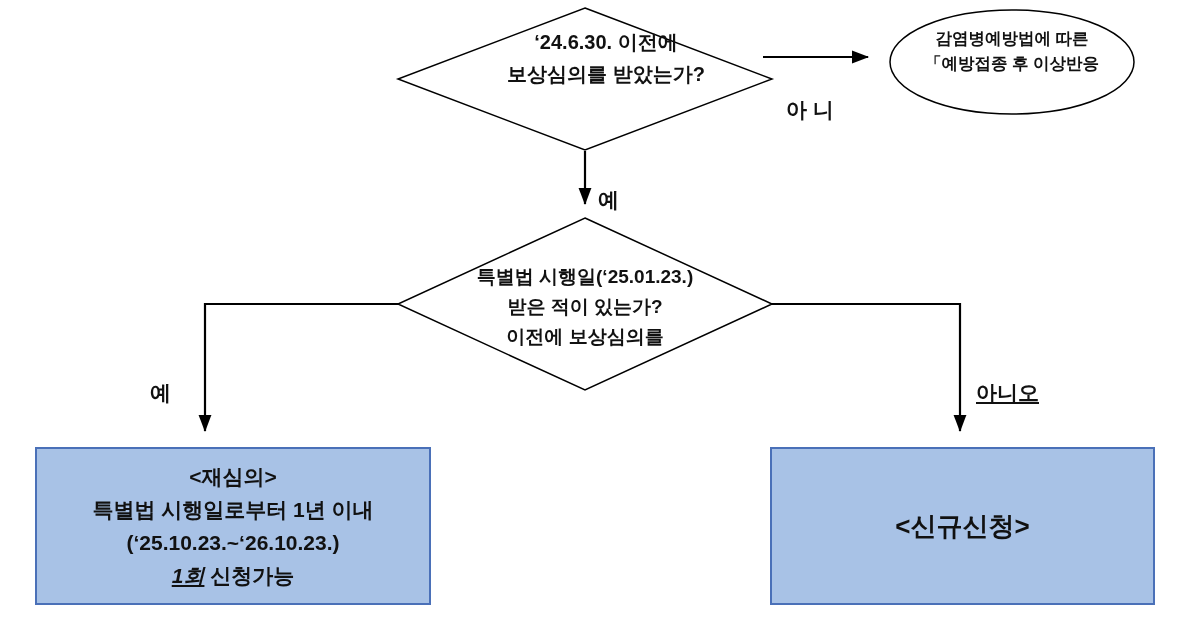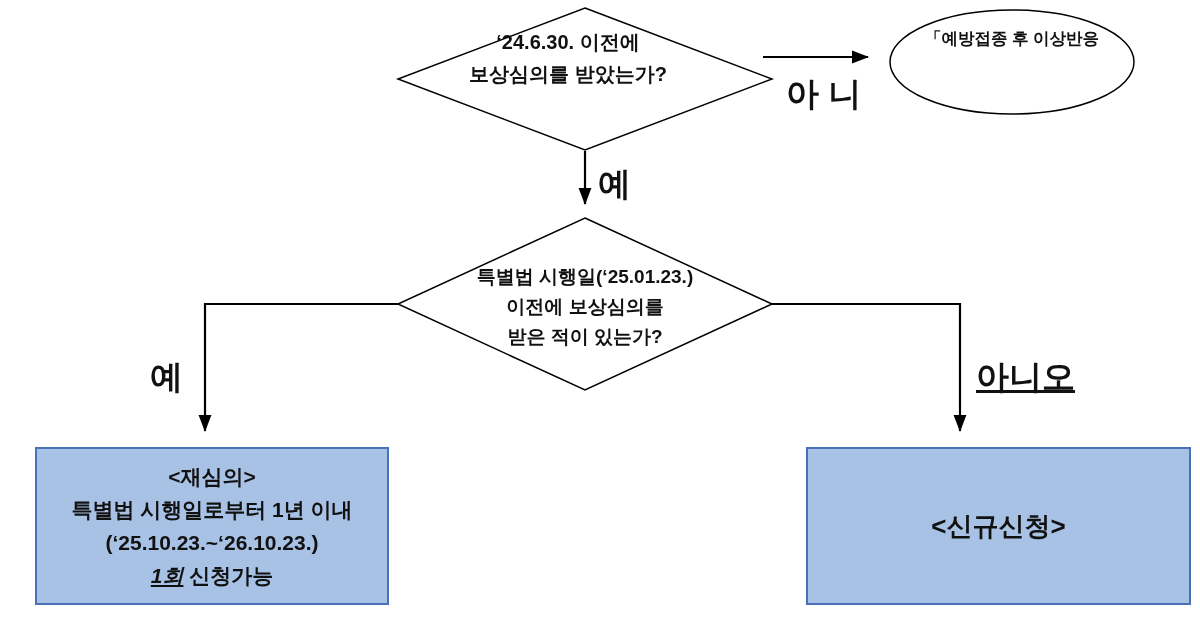--- a/index.html
+++ b/index.html
@@ -36,62 +36,62 @@
     stroke:var(--line-color);
     stroke-width:2.2;
   }
   .node-text{
     position:absolute;
     text-align:center;
     font-weight:bold;
     color:var(--text-color);
   }
   .d1{
-    left:388px;top:26px;width:360px;
+    left:426px;top:26px;width:360px;
     font-size:20px;line-height:32px;
   }
   .oval-text{
     left:893px;top:26px;width:238px;
     font-size:16.5px;line-height:25px;
   }
   .d2{
     left:425px;top:262px;width:320px;
     font-size:19px;line-height:30px;
   }
   .branch-label{
     position:absolute;
-    font-size:33px;
+    font-size:21px;
     font-weight:bold;
     color:var(--text-color);
     white-space:nowrap;
+    margin-top:24px;
   }
   .lbl-no-top{left:786px;top:72px;}
   .lbl-yes-mid{left:598px;top:162px;}
   .lbl-yes-left{left:150px;top:355px;}
   .lbl-no-right{left:976px;top:355px;text-decoration:underline;}
   .result-box{
     position:absolute;
     background:var(--box-fill);
     border:2px solid var(--box-border);
     display:flex;
     flex-direction:column;
     align-items:center;
     justify-content:center;
     text-align:center;
     font-weight:bold;
     color:var(--text-color);
   }
   .box-left{
-    left:35px;top:447px;width:354px;height:158px;
+    left:35px;top:447px;width:396px;height:158px;
     font-size:21px;line-height:33px;
   }
   .box-right{
     left:770px;top:447px;width:385px;height:158px;
     font-size:26px;
-    margin-left:36px;
   }
   .u{text-decoration:underline;font-style:italic;}
 </style>
 </head>
 <body>
 
 <div class="canvas">
 
   <svg viewBox="0 0 1200 630">
     <defs>
@@ -109,32 +109,33 @@
     <ellipse class="shape" cx="1012" cy="62" rx="122" ry="52"></ellipse>
     <polygon class="shape" points="585,218 772,304 585,390 398,304"></polygon>
   </svg>
 
   <div class="node-text d1">
     <div>‘24.6.30. 이전에</div>
     <div>보상심의를 받았는가?</div>
   </div>
 
   <div class="node-text oval-text">
+    <div>감염병예방법에 따른</div>
     <div>「예방접종 후 이상반응</div>
   </div>
 
   <div class="branch-label lbl-no-top">아 니</div>
   <div class="branch-label lbl-yes-mid">예</div>
   <div class="branch-label lbl-yes-left">예</div>
   <div class="branch-label lbl-no-right">아니오</div>
 
   <div class="node-text d2">
     <div>특별법 시행일(‘25.01.23.)</div>
+    <div>받은 적이 있는가?</div>
     <div>이전에 보상심의를</div>
-    <div>받은 적이 있는가?</div>
   </div>
 
   <div class="result-box box-left">
     <div>&lt;재심의&gt;</div>
     <div>특별법 시행일로부터 1년 이내</div>
     <div>(‘25.10.23.~‘26.10.23.)</div>
     <div><span class="u">1회</span><span> 신청가능</span></div>
   </div>
 
   <div class="result-box box-right">

